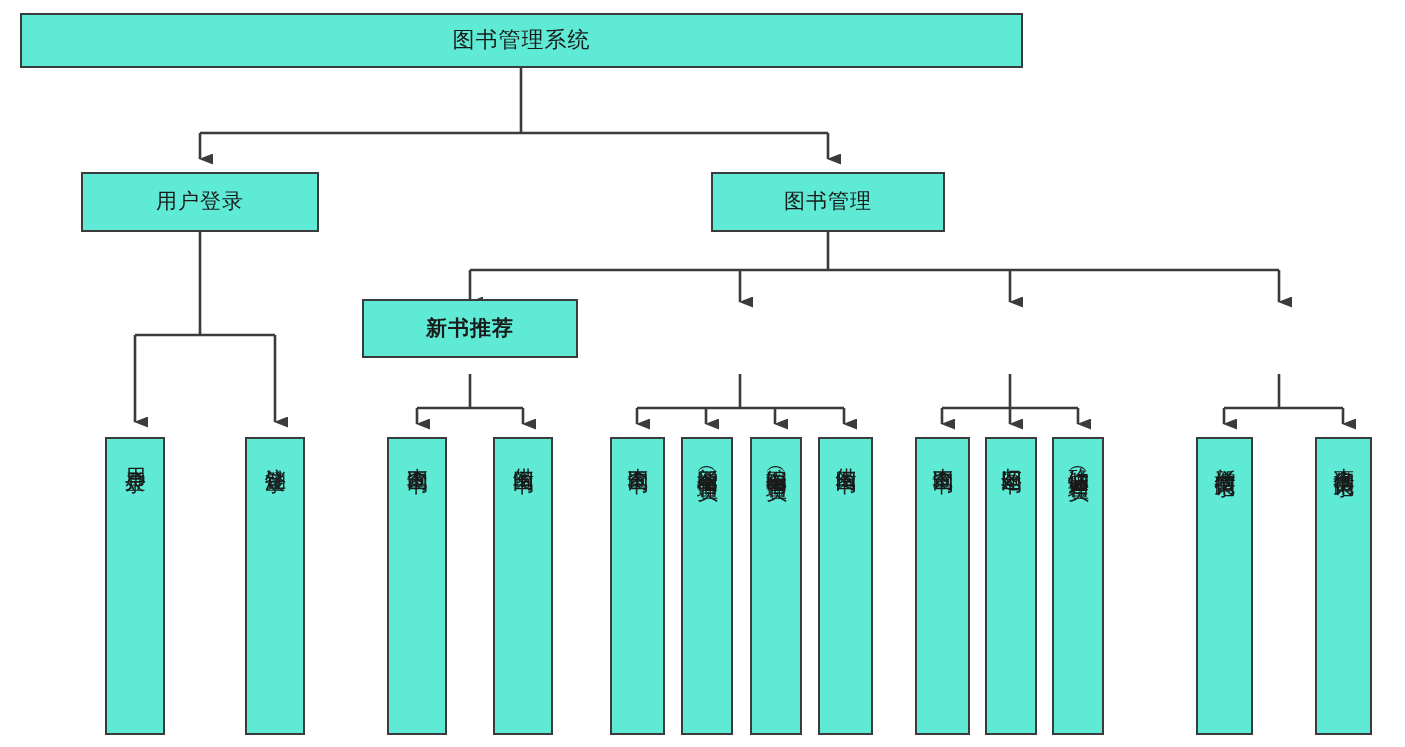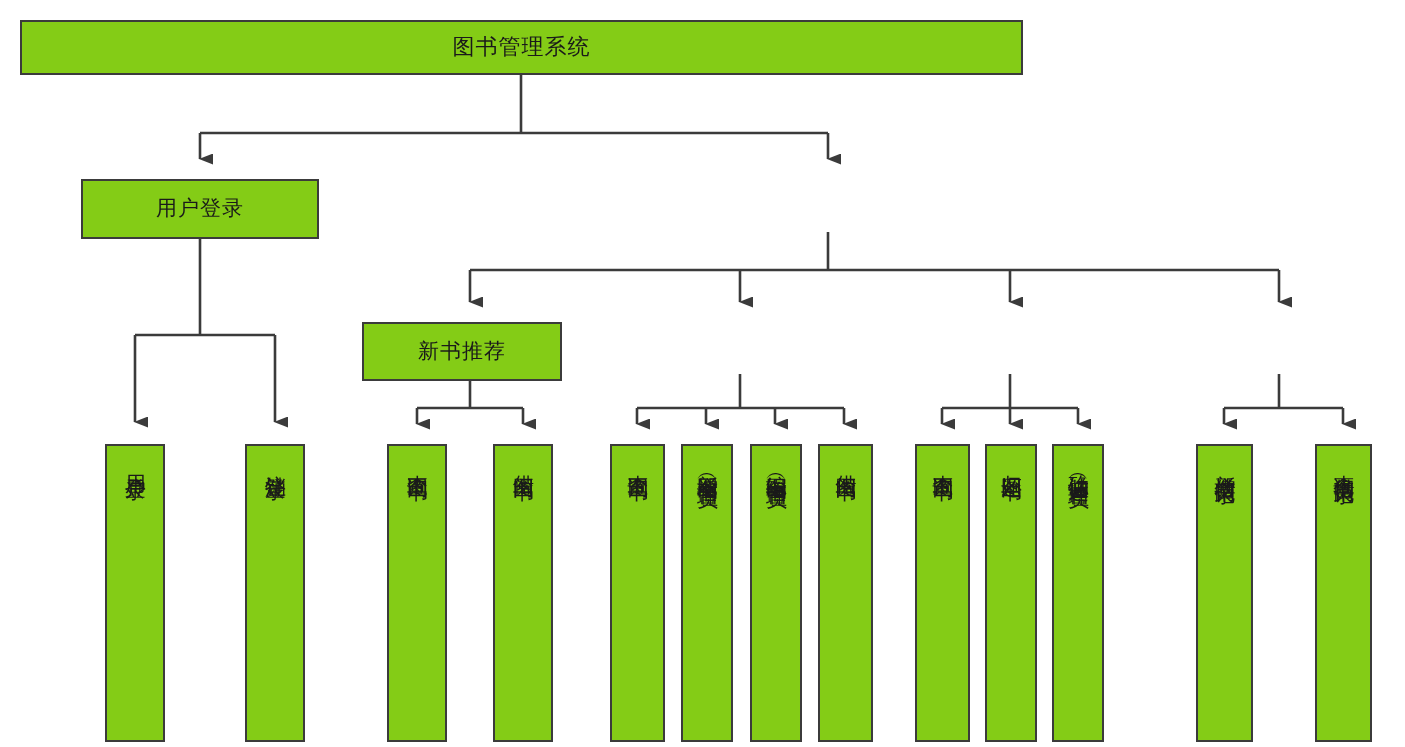--- a/index.html
+++ b/index.html
@@ -22,27 +22,26 @@
     position: absolute;
     left: 0;
     top: 0;
     width: 1405px;
     height: 747px;
     pointer-events: none;
   }
   .node {
     position: absolute;
     box-sizing: border-box;
-    background: #84cc16;
+    background: #5eead4;
     border: 2.5px solid #3b3b3b;
     display: flex;
     align-items: center;
     justify-content: center;
     color: #1a1a1a;
-    margin-top: 7px;
   }
   .node.horiz {
     font-size: 21px;
     letter-spacing: 1px;
     line-height: 1.2;
   }
   .node.root {
     font-size: 22px;
   }
   .node.vert {
@@ -125,22 +124,25 @@
     </g>
   </svg>
 
   <div class="node horiz root" style="left:20px; top:13px; width:1003px; height:55px;">
     <span>图书管理系统</span>
   </div>
 
   <div class="node horiz" style="left:81px; top:172px; width:238px; height:60px;">
     <span>用户登录</span>
   </div>
+  <div class="node horiz" style="left:711px; top:172px; width:234px; height:60px;">
+    <span>图书管理</span>
+  </div>
 
-  <div class="node horiz" style="left:362px; top:315px; width:200px; height:59px;">
+  <div class="node horiz" style="left:362px; top:299px; width:216px; height:59px;font-weight:bold;">
     <span>新书推荐</span>
   </div>
 
   <div class="node vert" style="left:105px; top:437px; width:60px; height:298px;">
     <span class="vlabel">用户登录</span>
   </div>
   <div class="node vert" style="left:245px; top:437px; width:60px; height:298px;">
     <span class="vlabel">注销登录</span>
   </div>
 

